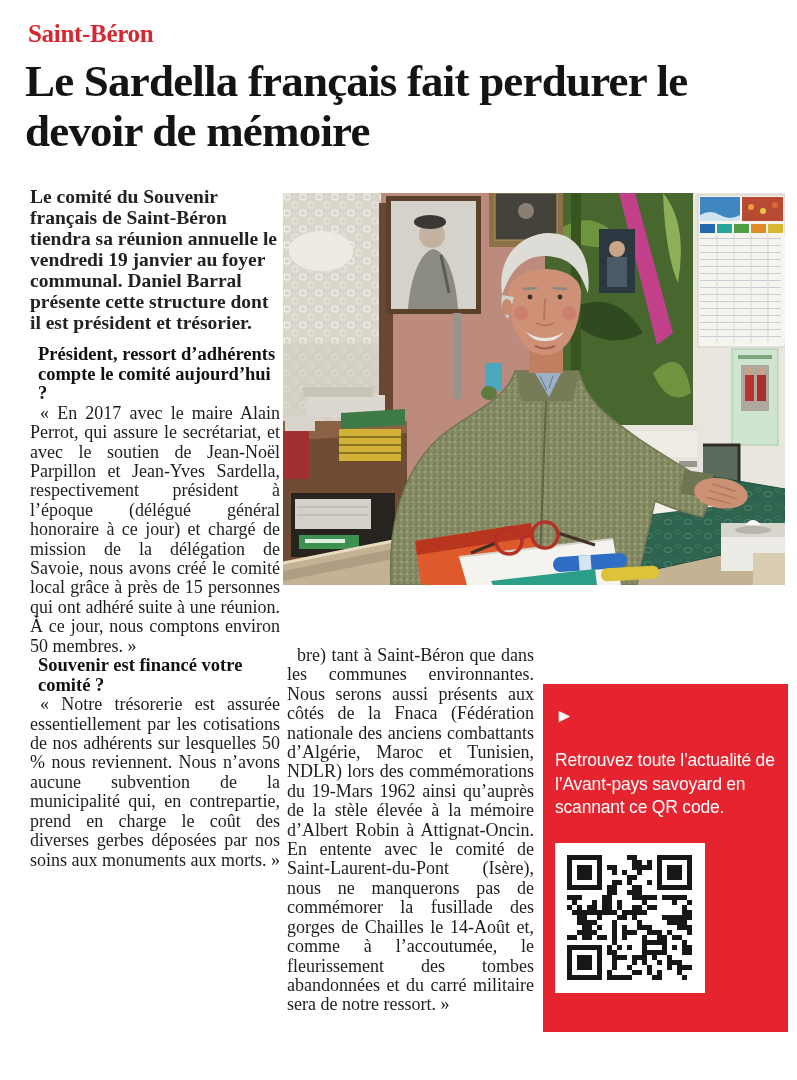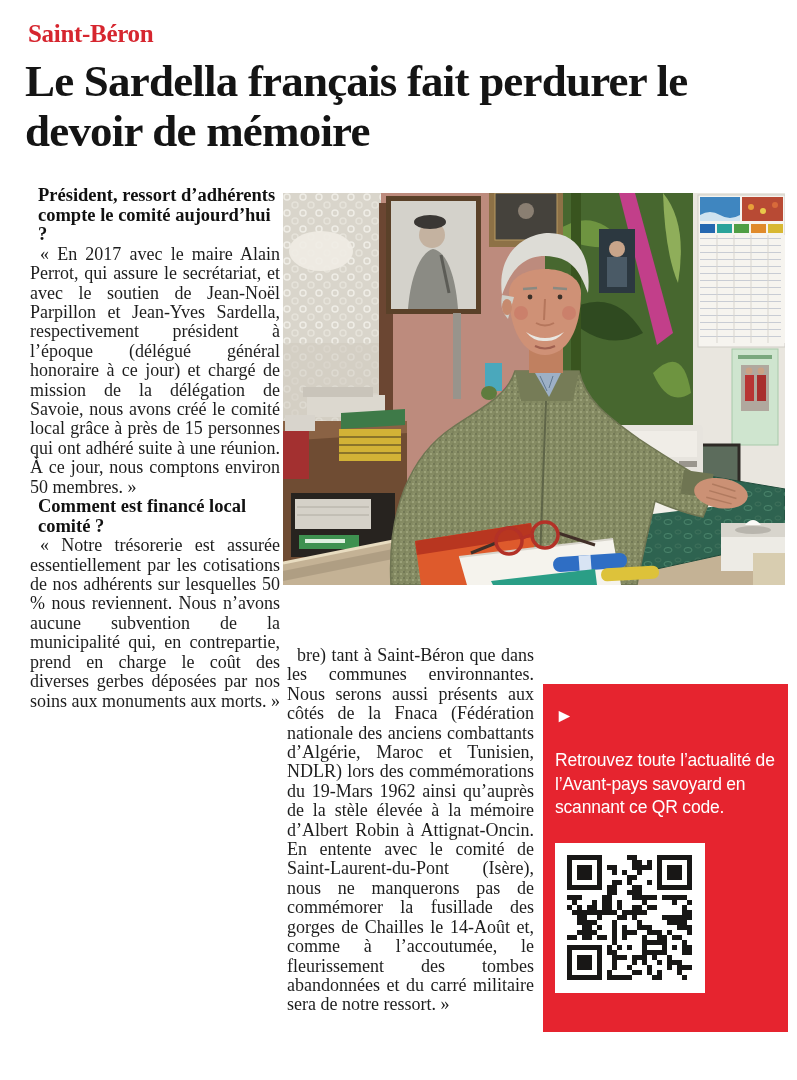--- a/index.html
+++ b/index.html
@@ -39,23 +39,24 @@
 </head>
 <body>
 
 <div class="page">
 
   <div class="abs kicker" style="color:#d6262f;">Saint-Béron</div>
 
   <h1 class="abs headline" style="margin:0;">Le Sardella français fait perdurer le devoir de mémoire</h1>
 
   <div class="abs leftcol">
+    <p class="intro">Le comité du Souvenir français de Saint-Béron tiendra sa réunion annuelle le vendredi 19 janvier au foyer communal. Daniel Barral présente cette structure dont il est président et trésorier.</p>
     <p class="question">Président, ressort d’adhérents compte le comité aujourd’hui ?</p>
     <p class="answer">« En 2017 avec le maire Alain Perrot, qui assure le secrétariat, et avec le soutien de Jean-Noël Parpillon et Jean-Yves Sardella, respectivement président à l’époque (délégué général honoraire à ce jour) et chargé de mission de la délégation de Savoie, nous avons créé le comité local grâce à près de 15 personnes qui ont adhéré suite à une réunion. À ce jour, nous comptons environ 50 membres. »</p>
-    <p class="question">Comment est financé local comité ?</p>
+    <p class="question">Souvenir est financé votre comité ?</p>
     <p class="answer">« Notre trésorerie est assurée essentiellement par les cotisations de nos adhérents sur lesquelles 50 % nous reviennent. Nous n’avons aucune subvention de la municipalité qui, en contrepartie, prend en charge le coût des diverses gerbes déposées par nos soins aux monuments aux morts. »</p>
   </div>
 
   <div class="abs photo">
     <svg viewBox="0 0 502 392" width="502" height="392">
       <defs>
         <pattern id="speckle" width="6" height="6" patternUnits="userSpaceOnUse">
           <rect width="6" height="6" fill="#858b63"></rect>
           <circle cx="1" cy="1" r="0.9" fill="#6a7050"></circle>
           <circle cx="4" cy="3" r="1" fill="#a3a980"></circle>

